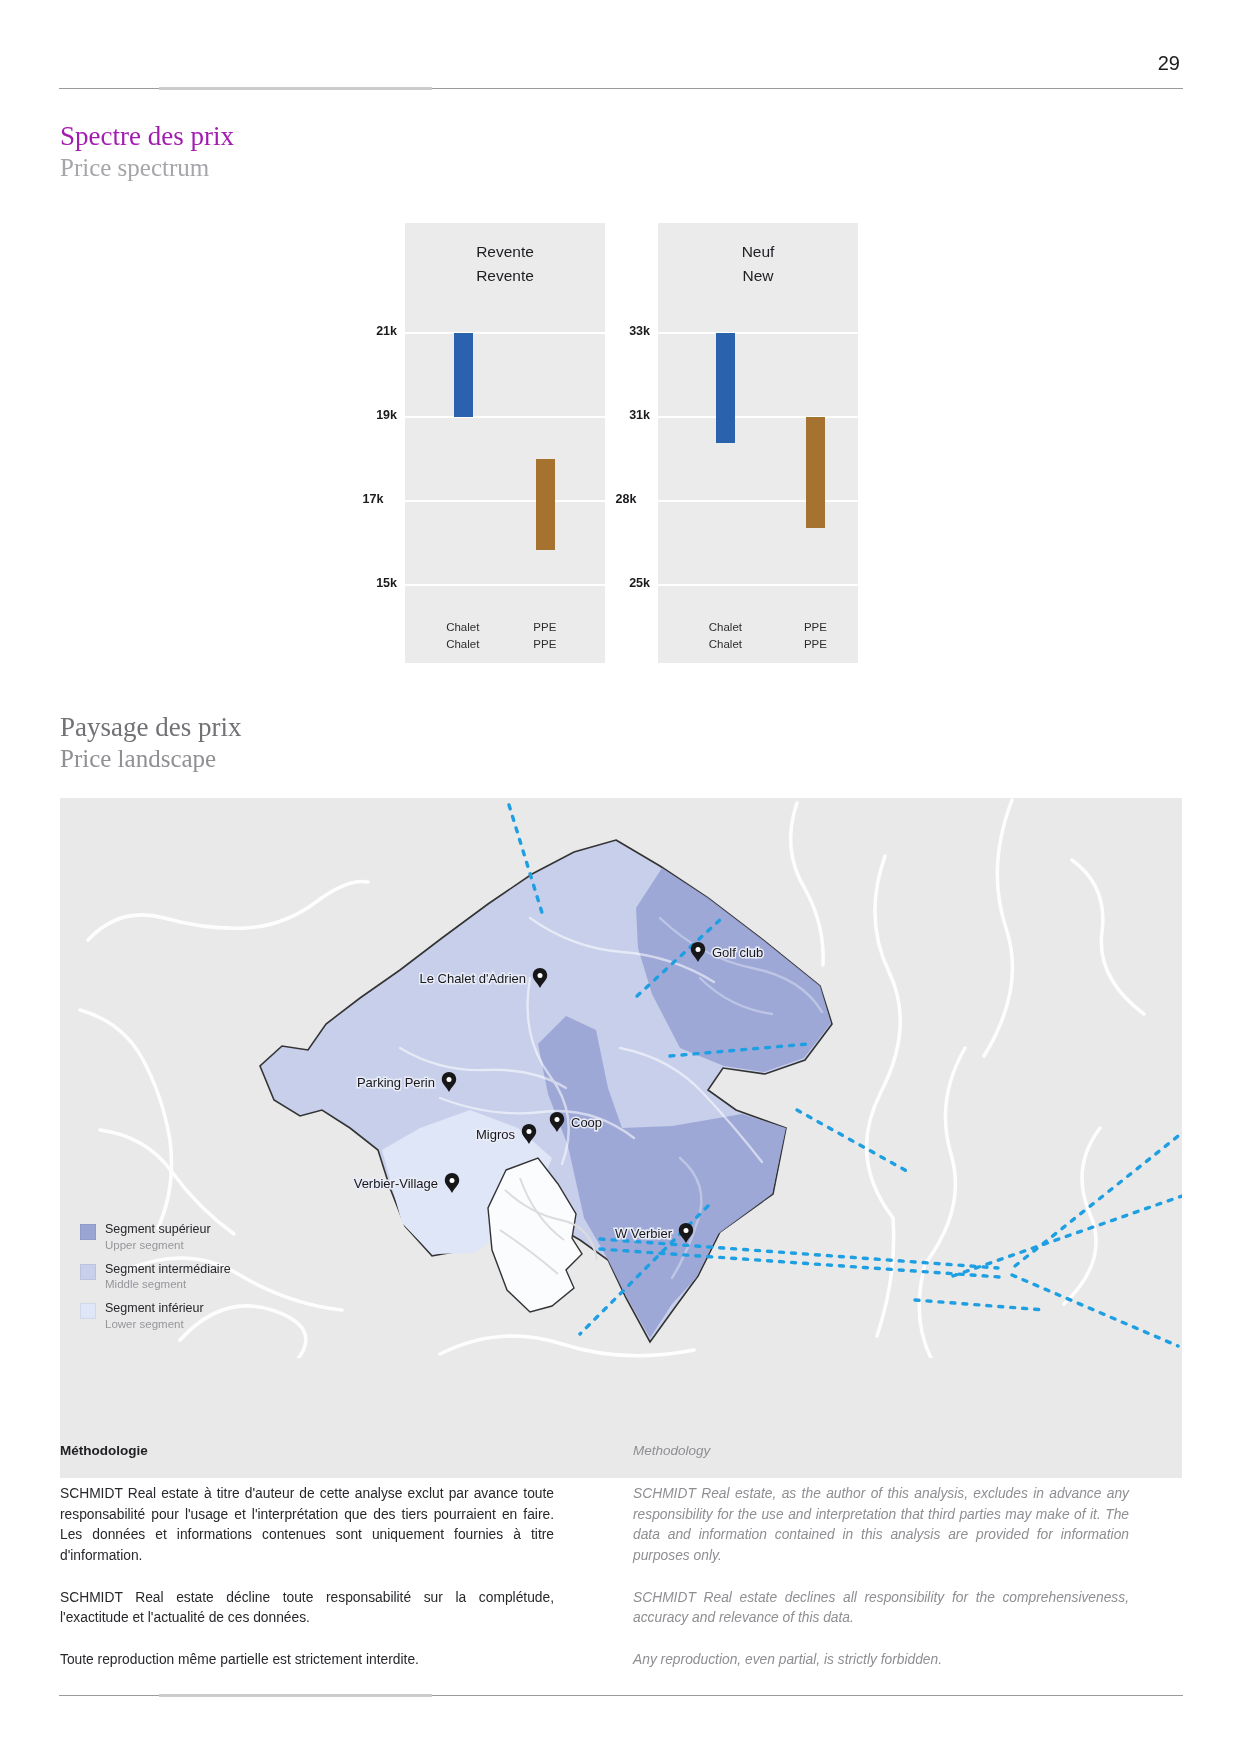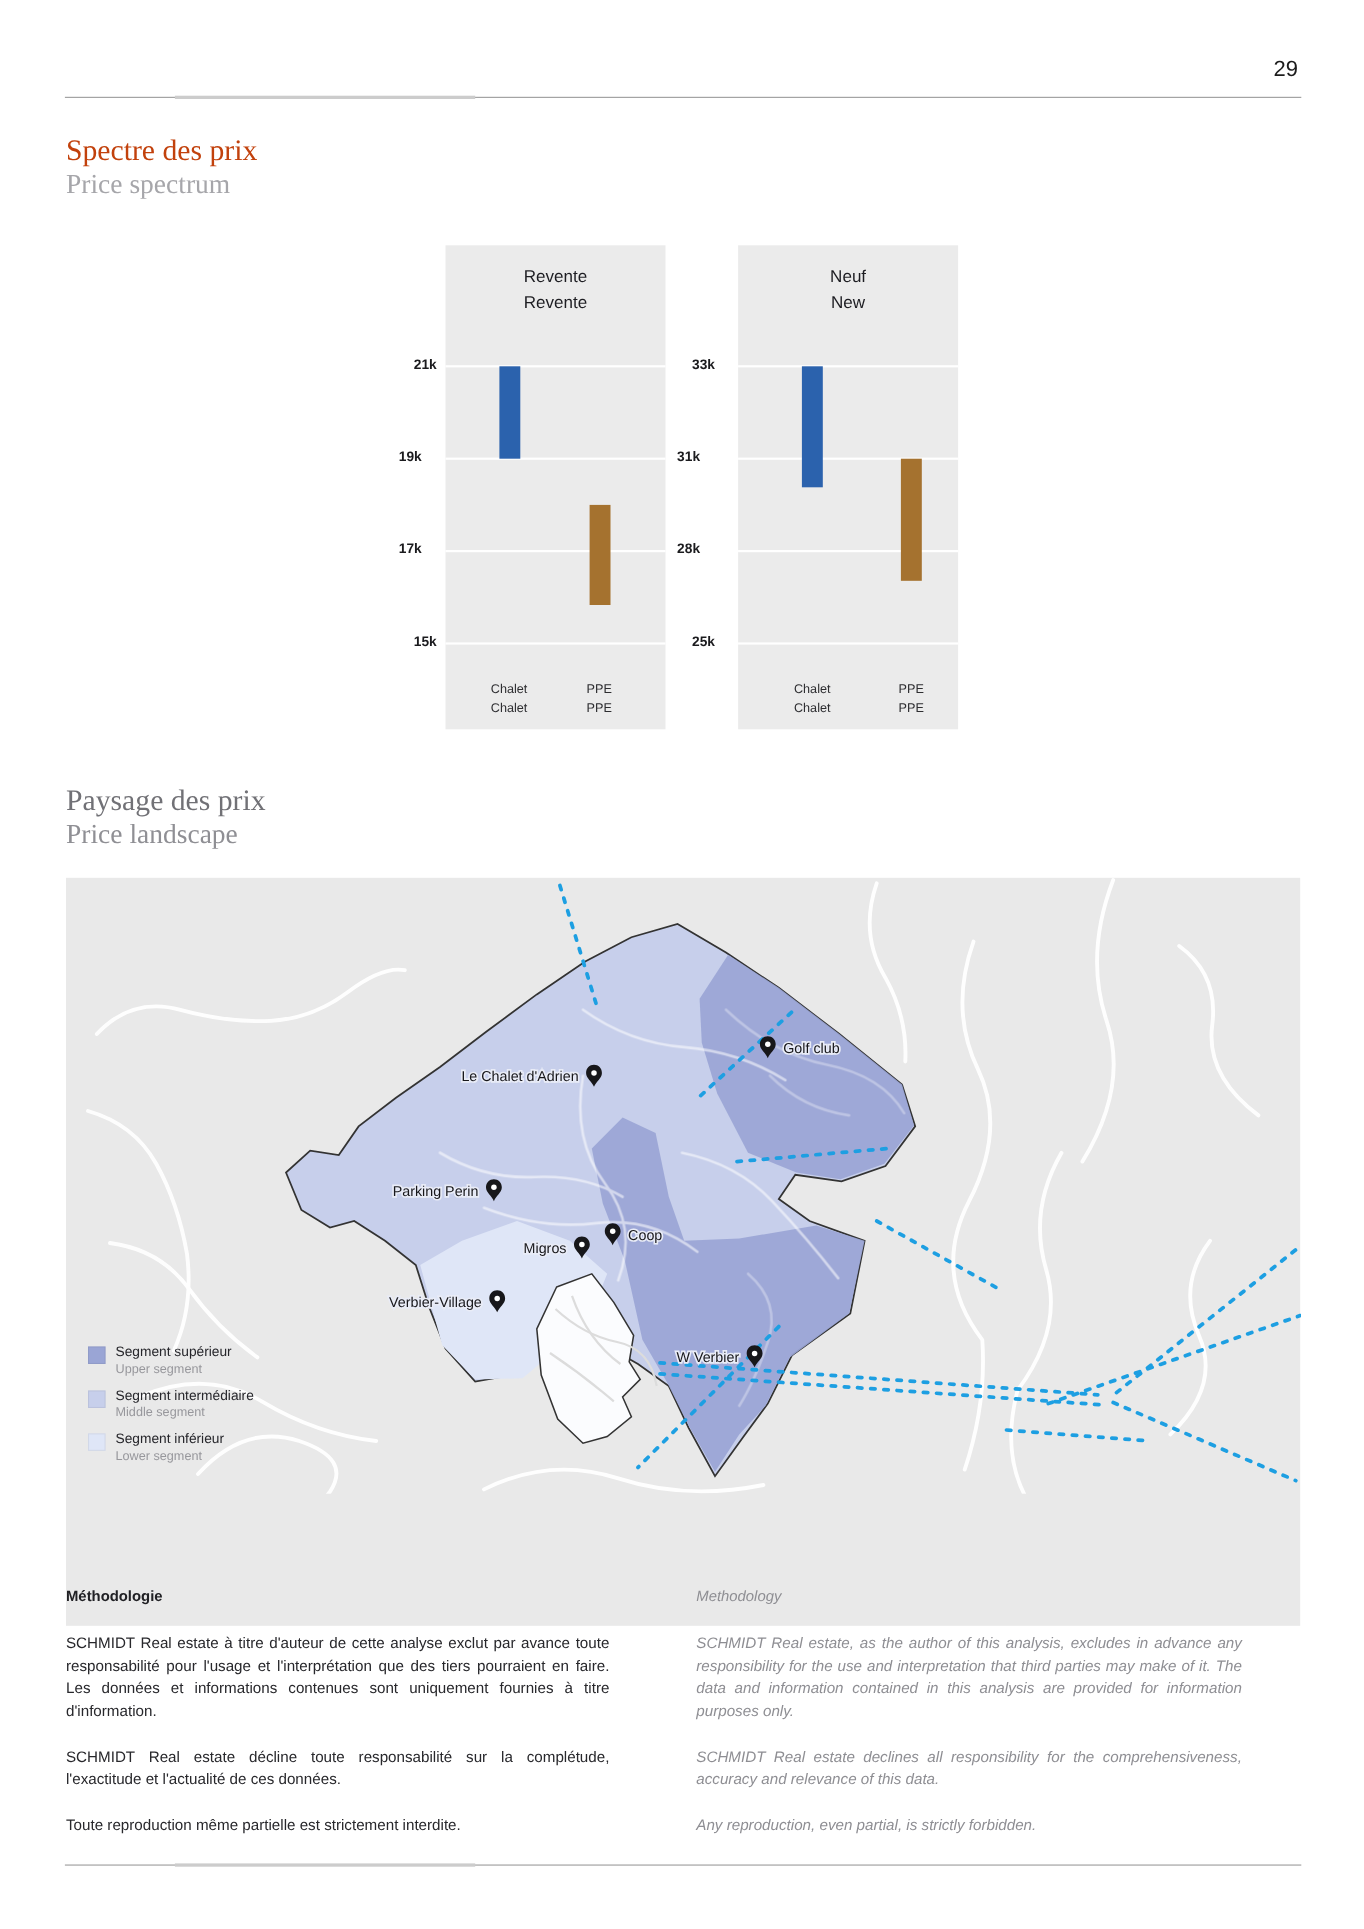--- a/index.html
+++ b/index.html
@@ -10,40 +10,40 @@
   .rule{position:absolute;left:59px;width:1124px;height:1px;background:#9b9b9b;}
   .rule.top{top:88px;}
   .rule.bottom{top:1695px;}
   .rule .lightseg{position:absolute;left:100px;top:-1px;width:273px;height:3px;background:#cccccc;}
 
   
   .sec-title{position:absolute;left:60px;font-family:"Liberation Serif","DejaVu Serif",serif;line-height:1.22;}
   .sec-title .l1{font-size:27px;}
   .sec-title .l2{font-size:25px;}
   .sec-title.spectrum{top:120px;}
-  .sec-title.spectrum .l1{color:#c2410c;}
+  .sec-title.spectrum .l1{color:#a21caf;}
   .sec-title.spectrum .l2{color:#a6a6aa;}
   .sec-title.landscape{top:711px;}
   .sec-title.landscape .l1{color:#717176;}
   .sec-title.landscape .l2{color:#8f8f94;}
 
   
   .panel{position:absolute;top:223px;width:200px;height:440px;background:#ebebeb;}
   .panel.left{left:405px;}
-  .panel.right{left:658px;margin-left:13px;}
+  .panel.right{left:658px;}
   .panel .ptitle{position:absolute;top:17px;left:0;width:100%;text-align:center;
                  font-size:15.5px;color:#1d1d22;line-height:1.55;font-weight:500;}
   .gridline{position:absolute;left:0;width:100%;height:2px;background:#ffffff;}
   .g0{top:109px;} .g1{top:193px;} .g2{top:277px;} .g3{top:361px;}
   .bar{position:absolute;width:19px;}
   .xlab{position:absolute;top:396px;transform:translateX(-50%);text-align:center;
         font-size:11.5px;color:#2d2d30;line-height:1.45;}
   .ytick{position:absolute;width:48px;text-align:right;font-size:12.5px;font-weight:600;color:#1b1b1e;}
   .yt-left{left:349px;} .yt-right{left:602px;}
-  .yt0{top:324px;} .yt1{top:408px;text-align:center;} .yt2{top:492px;text-align:center;} .yt3{top:576px;}
+  .yt0{top:324px;} .yt1{top:408px;} .yt2{top:492px;text-align:center;} .yt3{top:576px;}
 
   
   .map{position:absolute;left:60px;top:798px;width:1122px;height:680px;background:#e9e9e9;overflow:hidden;}
   .map svg{display:block;}
   .legend{position:absolute;left:20px;top:424px;}
   .leg-row{display:flex;align-items:flex-start;margin-bottom:9px;}
   .leg-swatch{width:14px;height:14px;margin-right:9px;margin-top:2px;border:1px solid rgba(0,0,0,0.06);}
   .leg-fr{font-size:12.5px;color:#26262b;line-height:1.25;}
   .leg-en{font-size:11.5px;color:#97979c;line-height:1.3;}
 

